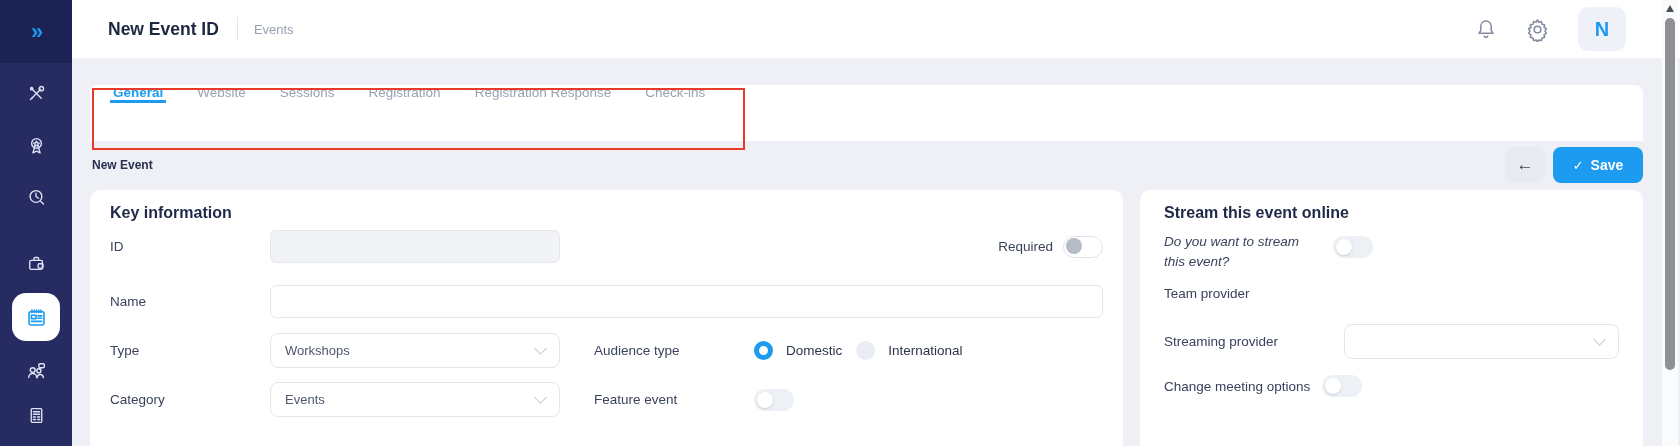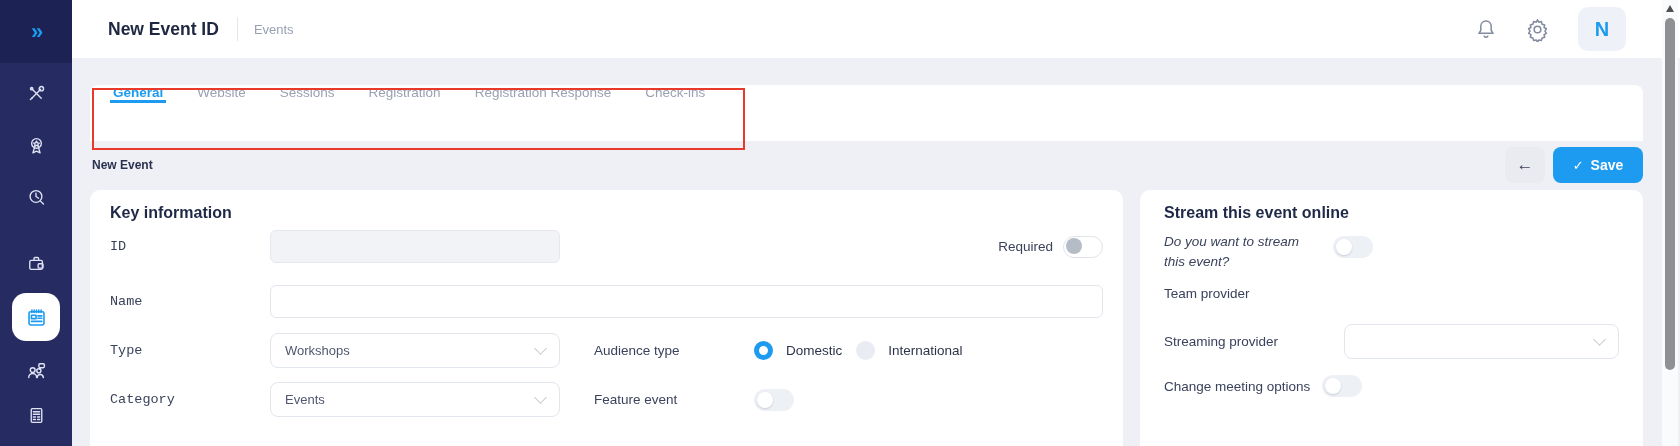--- a/index.html
+++ b/index.html
@@ -47,21 +47,21 @@
   .save-check { font-size:13px; }
 
   
   .card { position:absolute; top:190px; background:#ffffff; border-radius:10px; padding:12px 20px 0 20px; z-index:1; }
   .card-left { left:90px; width:1033px; height:300px; }
   .card-right { left:1140px; width:503px; height:300px; padding:12px 24px 0 24px; }
   .card-heading { font-size:16px; font-weight:700; color:#1f2947; line-height:22px; }
 
   .form-row { display:flex; align-items:center; }
   .flabel { font-size:13.5px; color:#3a425c; }
-  .col-label { width:160px; flex:none;font-family:Liberation Mono, monospace; }
+  .col-label { width:160px; flex:none; }
   .col-label2 { width:160px; flex:none; margin-left:34px; }
 
   .text-input { height:33px; border:1px solid #e2e6ed; border-radius:6px; background:#fff; font-family:inherit; font-size:13px;
                 color:#39415a; padding:0 12px; outline:none; }
   .input-disabled { background:#f1f3f6; border-color:#e4e7ec; }
   .w-field { width:290px; }
   .w-wide { flex:1; }
 
   .select { height:35px; border:1px solid #e2e6ed; border-radius:8px; background:#fff; display:flex; align-items:center;
             justify-content:space-between; padding:4px 14px; font-size:13px; color:#4f5870; cursor:pointer; }

